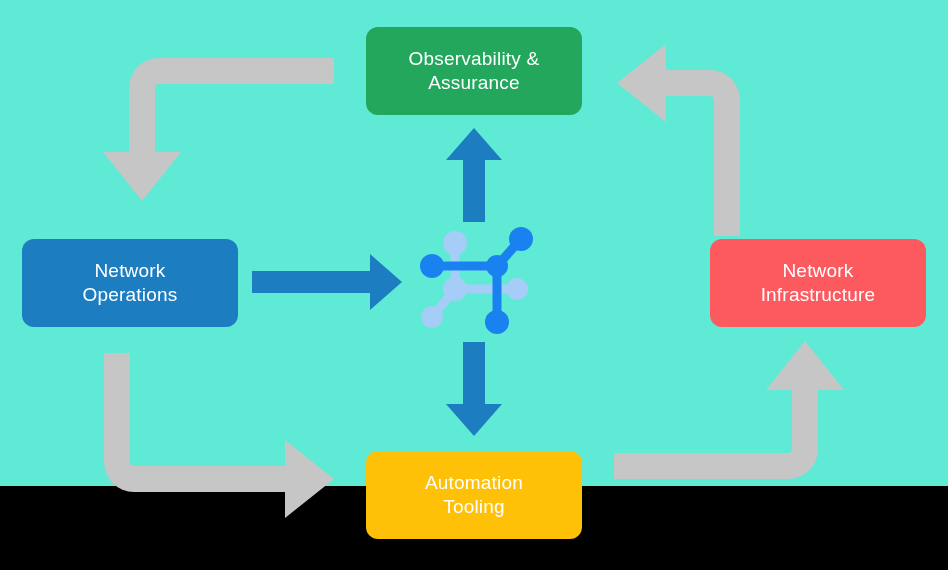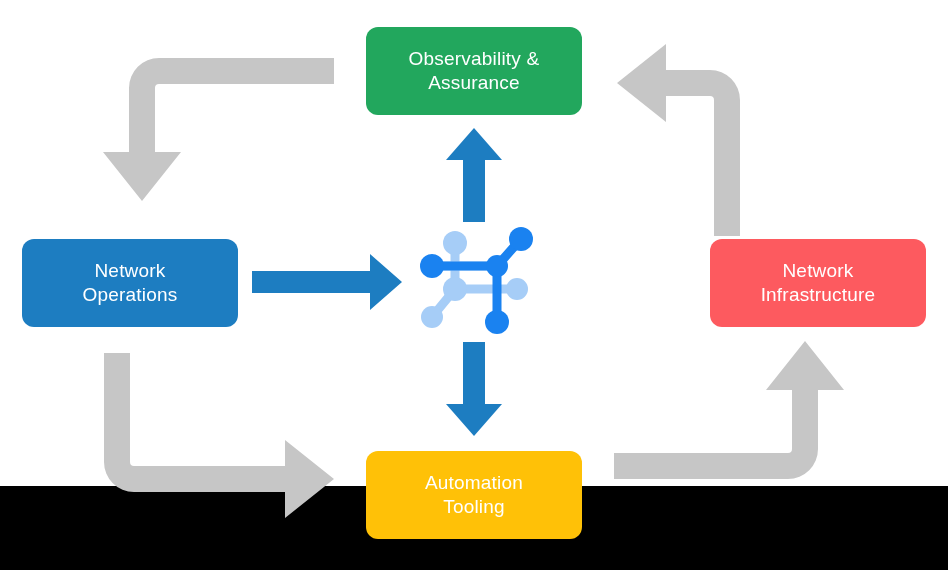--- a/index.html
+++ b/index.html
@@ -10,21 +10,21 @@
   body {
     width: 948px;
     height: 570px;
     overflow: hidden;
     font-family: "Liberation Sans", sans-serif;
   }
   #diagram-root {
     position: relative;
     width: 948px;
     height: 486px;
-    background: #ffffff;
+    background: #5eead4;
   }
   #diagram-svg {
     position: absolute;
     left: 0;
     top: 0;
     width: 948px;
     height: 570px;
     display: block;
   }
   .node-label {

